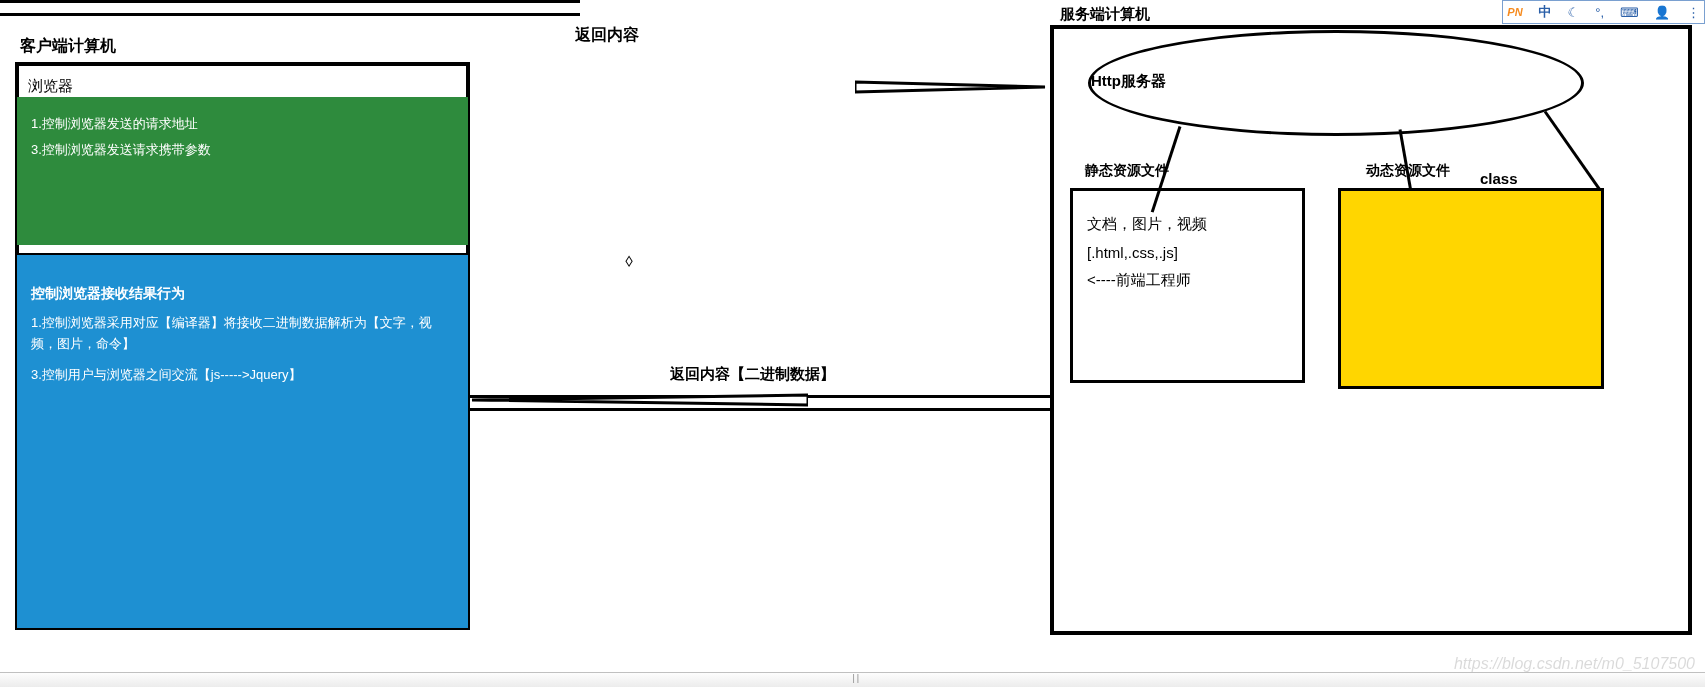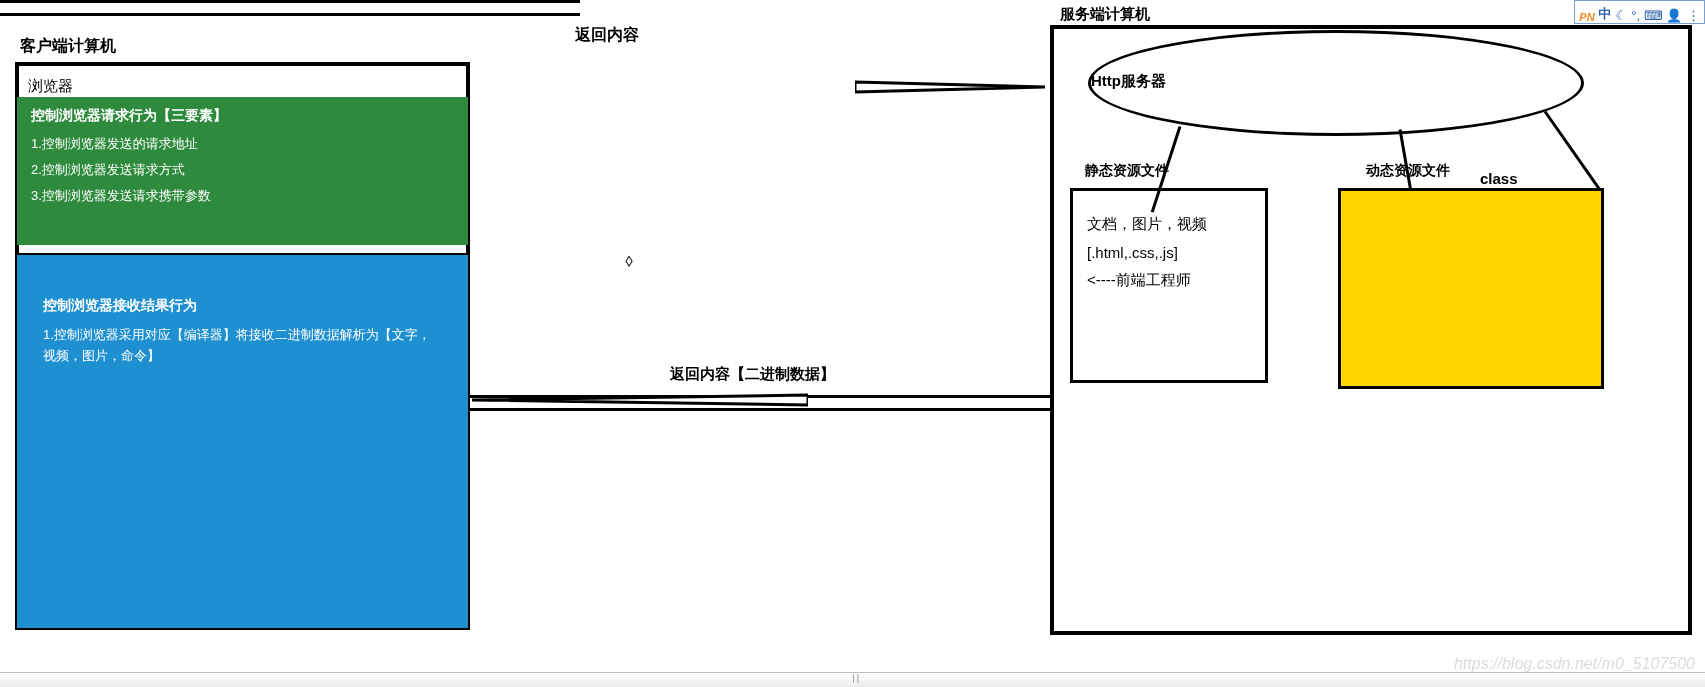--- a/index.html
+++ b/index.html
@@ -22,21 +22,21 @@
   #browser-title { left:28px; top:77px; font-size:15px; }
 
   
   #green-panel { position:absolute; left:17px; top:97px; width:451px; height:148px;
                  background:#2e8b3d; color:#fff; padding:10px 14px; box-sizing:border-box; }
   #green-panel .hdr { font-weight:bold; margin-bottom:10px; }
   #green-panel .line { margin:8px 0; font-size:13px; }
 
   
   #blue-panel { position:absolute; left:17px; top:253px; width:451px; height:375px;
-                background:#1e90d2; color:#fff; padding:26px; box-sizing:border-box;
+                background:#1e90d2; color:#fff; padding:14px; box-sizing:border-box;
                 border-top:2px solid #000; }
   #blue-panel .hdr { font-weight:bold; margin:16px 0 10px; }
   #blue-panel .line { margin:10px 0; font-size:13px; line-height:1.6; }
 
   
   #server-box { left:1050px; top:25px; width:642px; height:610px; }
   #server-title { left:1060px; top:5px; font-weight:bold; font-size:15px; }
 
   
   #http-ellipse { position:absolute; left:1088px; top:30px; width:490px; height:100px;
@@ -46,21 +46,21 @@
   
   .conn { position:absolute; background:#000; height:3px; transform-origin:left center; }
   #conn1 { left:1180px; top:125px; width:90px; transform:rotate(108deg); } 
   #conn2 { left:1400px; top:128px; width:70px; transform:rotate(80deg); } 
   #conn3 { left:1545px; top:110px; width:100px; transform:rotate(55deg); } 
 
   #static-title { position:absolute; left:1085px; top:162px; font-weight:bold; font-size:14px; }
   #dynamic-title { position:absolute; left:1366px; top:162px; font-weight:bold; font-size:14px; }
   #class-label { position:absolute; left:1480px; top:170px; font-weight:bold; font-size:15px; }
 
-  #static-box { position:absolute; left:1070px; top:188px; width:198px; height:195px;
+  #static-box { position:absolute; left:1070px; top:188px; width:235px; height:195px;
                 border:3px solid #000; padding:14px; box-sizing:border-box; font-size:14px; }
   #static-box div { margin:10px 0; font-size:15px; }
 
   #dynamic-box { position:absolute; left:1338px; top:188px; width:260px; height:195px;
                  border:3px solid #000; background:#ffd600; }
   #req-stem { left:470px; top:82px; width:580px; height:10px;
               border-top:3px solid #000; border-bottom:3px solid #000; background:#fff; }
   #req-head { position:absolute; left:855px; top:70px; width:200px; height:34px; }
   #req-head svg { width:100%; height:100%; }
 
@@ -73,48 +73,47 @@
   #res-label { position:absolute; left:670px; top:365px; font-weight:bold; font-size:15px; }
 
   
   #cursor { position:absolute; left:625px; top:250px; font-size:18px; }
 
   
   #watermark { position:absolute; right:10px; bottom:14px; font-size:16px; color:rgba(0,0,0,0.15); font-style:italic; }
 
   
   #tray { position:absolute; right:0; top:0; height:22px; background:#fff;
-          border:1px solid #7aa0d0; display:flex; align-items:flex-end; padding:0 4px; gap:4px;
+          border:1px solid #7aa0d0; display:flex; align-items:center; padding:0 4px; gap:16px;
           font-size:13px; }
   #tray .ico { color:#2a5fa8; font-size:13px; }
   #tray .badge { font-size:11px; font-weight:bold; color:#f68b1f; font-style:italic; }
   #tray .cn { color:#2a5fa8; font-weight:bold; }
 
   
   #hscroll { position:absolute; left:0; bottom:0; width:100%; height:14px;
              background:linear-gradient(#fdfdfd,#ececec); border-top:1px solid #c0c0c0; }
   #hscroll::after { content:"||"; position:absolute; left:50%; top:0; font-size:9px; color:#888; letter-spacing:2px; }
 </style>
 </head>
 <body>
 
 <div id="client-title" class="box">客户端计算机</div>
 <div id="client-box" class="box thick-border"></div>
 <div id="browser-title" class="box">浏览器</div>
 
 <div id="green-panel">
-  <div class="hdr">控制浏览器请求行为【三要素】</div>
   <div class="line">1.控制浏览器发送的请求地址</div>
-  <div class="line">2.控制浏览器发送请求方式</div>
   <div class="line">3.控制浏览器发送请求携带参数</div>
 </div>
 
 <div id="blue-panel">
   <div class="hdr">控制浏览器接收结果行为</div>
   <div class="line">1.控制浏览器采用对应【编译器】将接收二进制数据解析为【文字，视频，图片，命令】</div>
+  <div class="line">3.控制用户与浏览器之间交流【js-----&gt;Jquery】</div>
 </div>
 
 <div id="req-label">返回内容</div>
 <div id="req-stem"></div>
 <div id="req-head">
   <svg viewBox="0 0 200 34">
       <polygon points="0,12 0,22 190,17" fill="#fff" stroke="#000" stroke-width="3"></polygon>
     </svg>
 </div>
 

